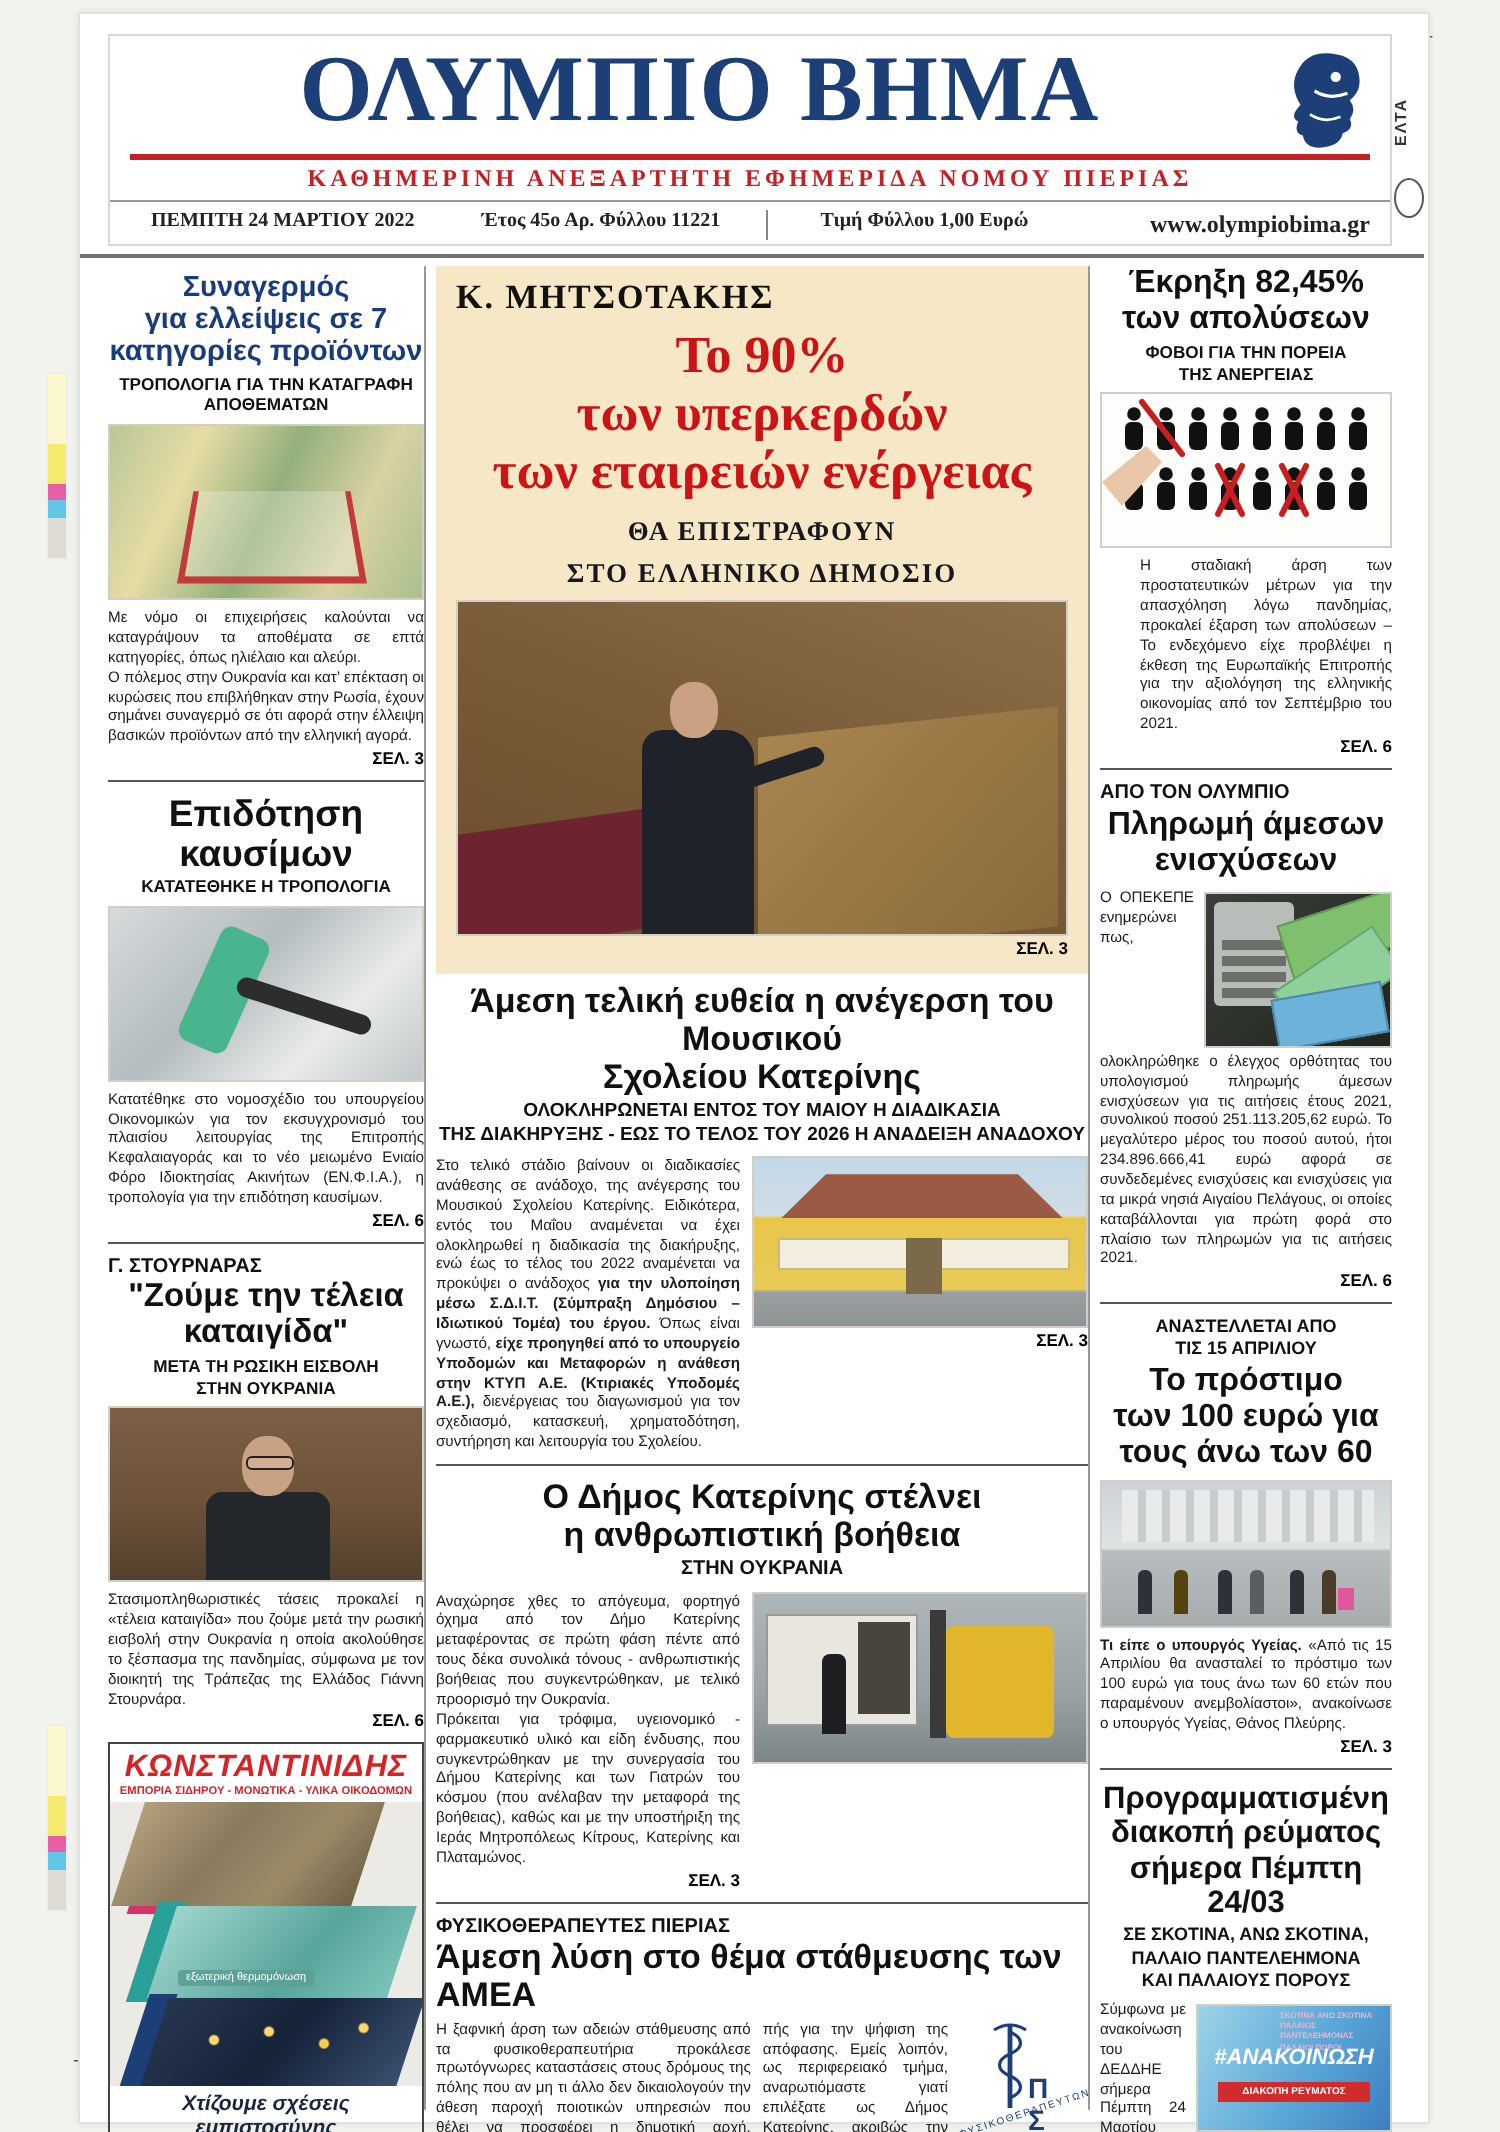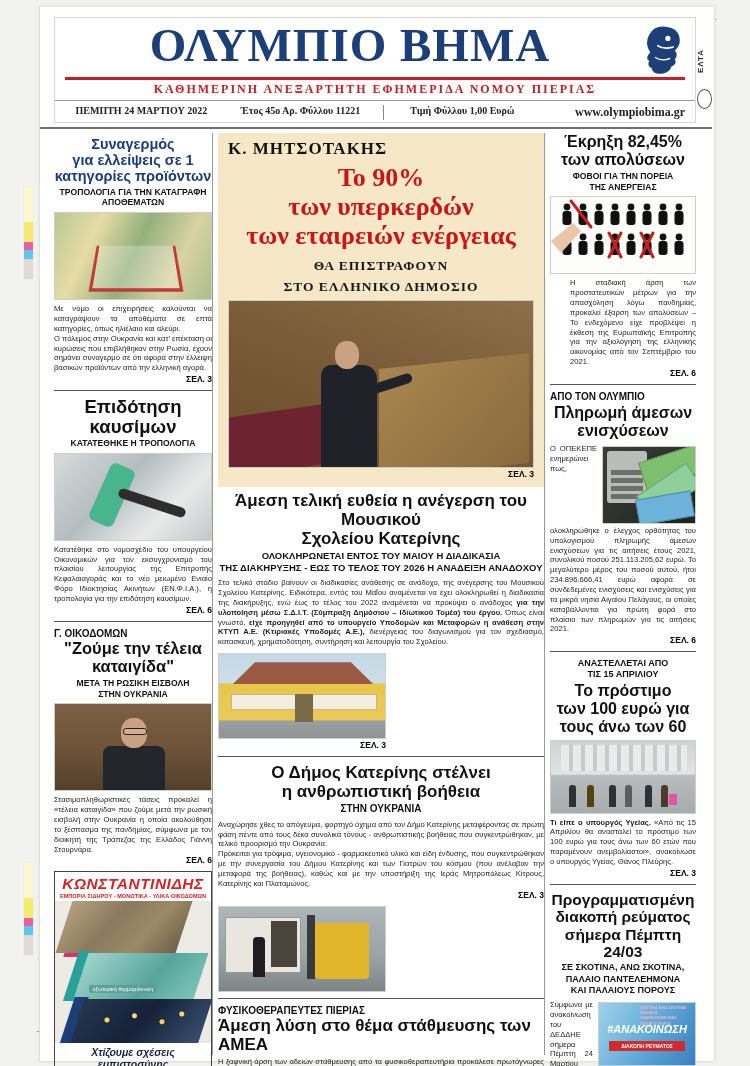--- a/index.html
+++ b/index.html
@@ -114,21 +114,21 @@
   .ad-collage .lights{position:absolute;left:30px;top:104px;width:110px;height:30px;background:radial-gradient(circle at 20% 50%,#ffd96b 2px,transparent 3px),radial-gradient(circle at 45% 36%,#ffd96b 2px,transparent 3px),radial-gradient(circle at 70% 56%,#ffce4a 2px,transparent 3px),radial-gradient(circle at 88% 30%,#ffd96b 2px,transparent 3px);}
   .ad-tag{font-weight:bold;font-style:italic;font-size:10.5px;text-align:center;color:#17263d;padding:3px 0;}
 
   
   .mainbox{background:#f6e8c6;padding:6px 10px 8px 10px;}
   .mainbox .kick{font-family:"Liberation Serif",serif;font-size:17px;letter-spacing:1px;}
   .mainbox .hl{font-family:"Liberation Serif",serif;font-weight:bold;color:#cc1416;font-size:26px;
                line-height:1.12;text-align:center;margin:4px 0 8px 0;}
   .mainbox .deck{font-family:"Liberation Serif",serif;font-weight:bold;color:#17171c;font-size:13.5px;
                  text-align:center;letter-spacing:1px;margin:5px 0;}
-  .row{display:flex;gap:6px;flex-direction:column;}
+  .row{display:flex;gap:6px;}
   .row .txt{flex:1;}
   .row .pic{flex:0 0 auto;}
 
   
   .physio-logo{position:relative;width:64px;height:66px;flex:0 0 auto;}
   .physio-logo svg{position:absolute;left:14px;top:0;}
   .physio-logo .pl-letters{position:absolute;left:34px;top:26px;font-size:14px;font-weight:bold;color:#1c3f77;letter-spacing:4px;}
   .physio-logo .pl-ring{position:absolute;left:-2px;top:44px;width:70px;font-size:5px;color:#1c3f77;transform:rotate(-18deg);letter-spacing:1px;}
 
   
@@ -184,21 +184,21 @@
     </div>
     <div class="mh-sep"></div>
 
     <div class="vrule" style="left:172px;"></div>
     <div class="vrule" style="left:504px;"></div>
 
     <div class="col col-left">
 
       <div>
         <div class="t-navy pre">Συναγερμός
-για ελλείψεις σε 1
+για ελλείψεις σε 7
 κατηγορίες προϊόντων</div>
         <div class="sub pre">ΤΡΟΠΟΛΟΓΙΑ ΓΙΑ ΤΗΝ ΚΑΤΑΓΡΑΦΗ
 ΑΠΟΘΕΜΑΤΩΝ</div>
         <div class="ph ph-market">
           <div class="cart"></div>
         </div>
         <div class="body pre" style="margin-top:4px;">Με νόμο οι επιχειρήσεις καλούνται να καταγράψουν τα αποθέματα σε επτά κατηγορίες, όπως ηλιέλαιο και αλεύρι.
 Ο πόλεμος στην Ουκρανία και κατ’ επέκταση οι κυρώσεις που επιβλήθηκαν στην Ρωσία, έχουν σημάνει συναγερμό σε ότι αφορά στην έλλειψη βασικών προϊόντων από την ελληνική αγορά.</div>
         <div class="sel">ΣΕΛ. 3</div>
         <div class="hrule"></div>
@@ -210,21 +210,21 @@
         <div class="ph ph-fuel">
           <div class="nozzle"></div>
           <div class="hose"></div>
         </div>
         <div class="body" style="margin-top:4px;">Κατατέθηκε στο νομοσχέδιο του υπουργείου Οικονομικών για τον εκσυγχρονισμό του πλαισίου λειτουργίας της Επιτροπής Κεφαλαιαγοράς και το νέο μειωμένο Ενιαίο Φόρο Ιδιοκτησίας Ακινήτων (ΕΝ.Φ.Ι.Α.), η τροπολογία για την επιδότηση καυσίμων.</div>
         <div class="sel">ΣΕΛ. 6</div>
         <div class="hrule"></div>
       </div>
 
       <div>
-        <div class="kick">Γ. ΟΙΚΟΔΟΜΩΝ</div>
+        <div class="kick">Γ. ΣΤΟΥΡΝΑΡΑΣ</div>
         <div class="t-black-md pre" style="font-size:16.5px;">"Ζούμε την τέλεια
 καταιγίδα"</div>
         <div class="sub pre">ΜΕΤΑ ΤΗ ΡΩΣΙΚΗ ΕΙΣΒΟΛΗ
 ΣΤΗΝ ΟΥΚΡΑΝΙΑ</div>
         <div class="ph ph-stour">
           <div class="suit"></div>
           <div class="head"></div>
           <div class="glasses"></div>
         </div>
         <div class="body" style="margin-top:4px;">Στασιμοπληθωριστικές τάσεις προκαλεί η «τέλεια καταιγίδα» που ζούμε μετά την ρωσική εισβολή στην Ουκρανία η οποία ακολούθησε το ξέσπασμα της πανδημίας, σύμφωνα με τον διοικητή της Τράπεζας της Ελλάδος Γιάννη Στουρνάρα.</div>

